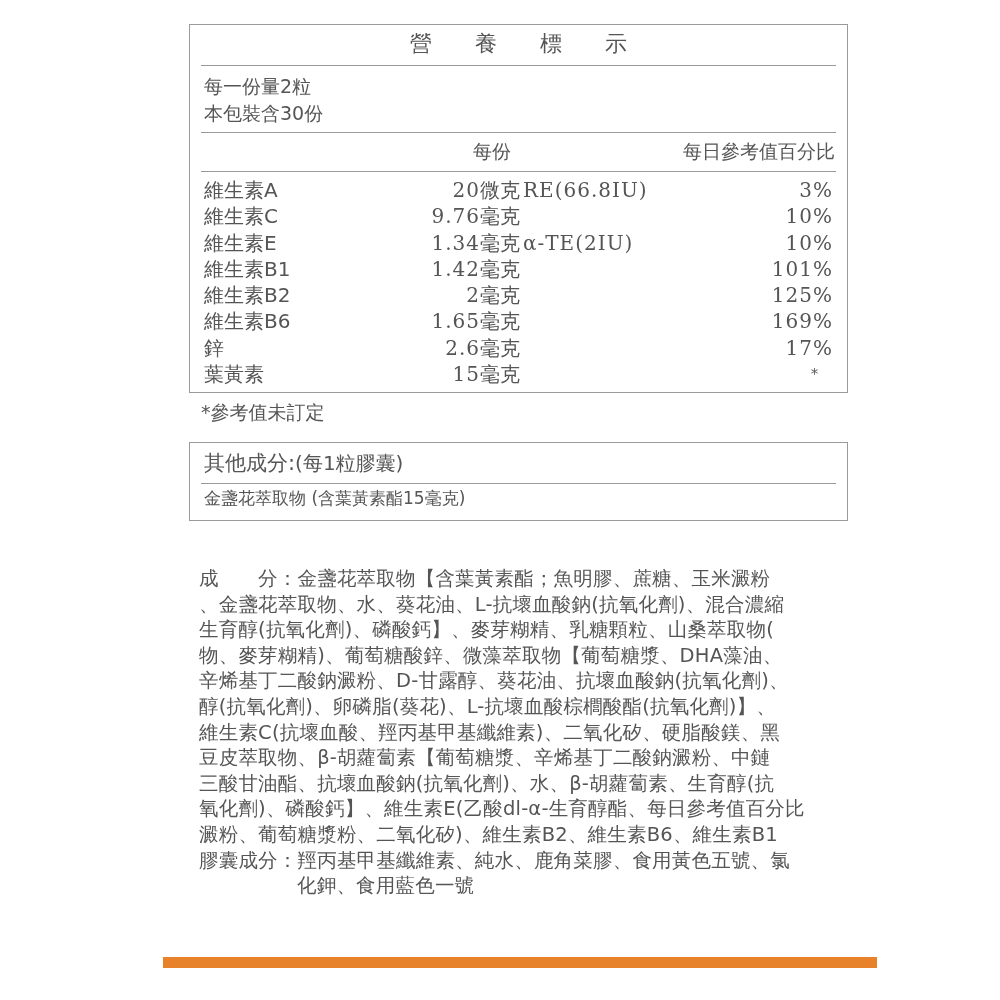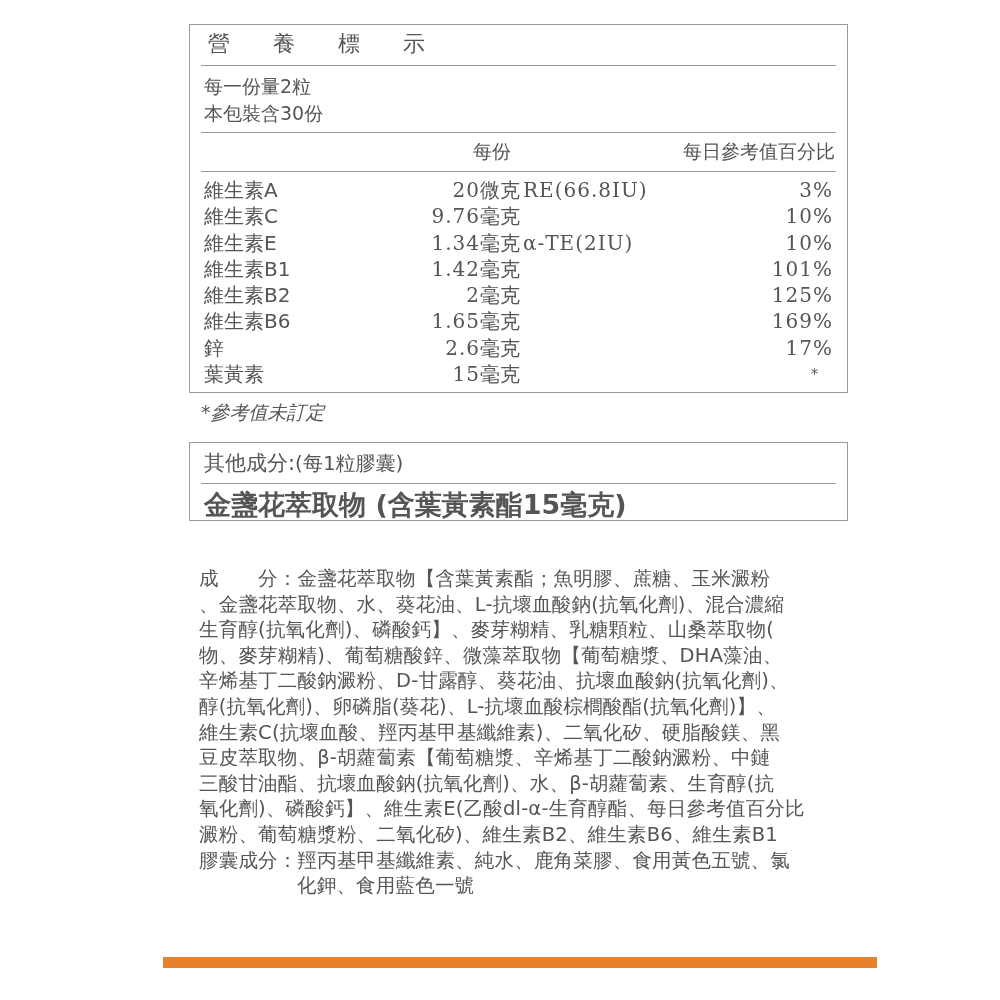--- a/index.html
+++ b/index.html
@@ -23,21 +23,21 @@
       top: 24px;
       width: 659px;
       height: 369px;
       border: 1.5px solid #9a9a9a;
       box-sizing: border-box;
     }
     #nutrition-title {
       position: absolute;
       left: 0; right: 0;
       top: 4px;
-      text-align: left;
+      text-align: center;
       font-size: 22px;
       letter-spacing: 18px;
       padding-left: 18px;
       color: #555;
     }
     .hline {
       position: absolute;
       left: 11px;
       right: 11px;
       height: 0;
@@ -114,21 +114,20 @@
       font-size: 14px;
       right: 28px;
     }
 
     #footnote {
       position: absolute;
       left: 201px;
       top: 400px;
       font-size: 19px;
       color: #555;
-      font-style: italic;
     }
 
     
     #other-box {
       position: absolute;
       left: 189px;
       top: 442px;
       width: 659px;
       height: 79px;
       border: 1.5px solid #9a9a9a;
@@ -145,24 +144,23 @@
     #other-title .sub {
       font-size: 20px;
     }
     #other-line {
       top: 40px;
     }
     #other-value {
       position: absolute;
       left: 14px;
       top: 44px;
-      font-size: 27px;
-      color: #555;
-      white-space: nowrap;
-      font-weight: bold;
+      font-size: 17px;
+      color: #555;
+      white-space: nowrap;
     }
 
     
     #ingredients {
       position: absolute;
       left: 185px;
       top: 566px;
       width: 680px;
     }
     .ing-line {

